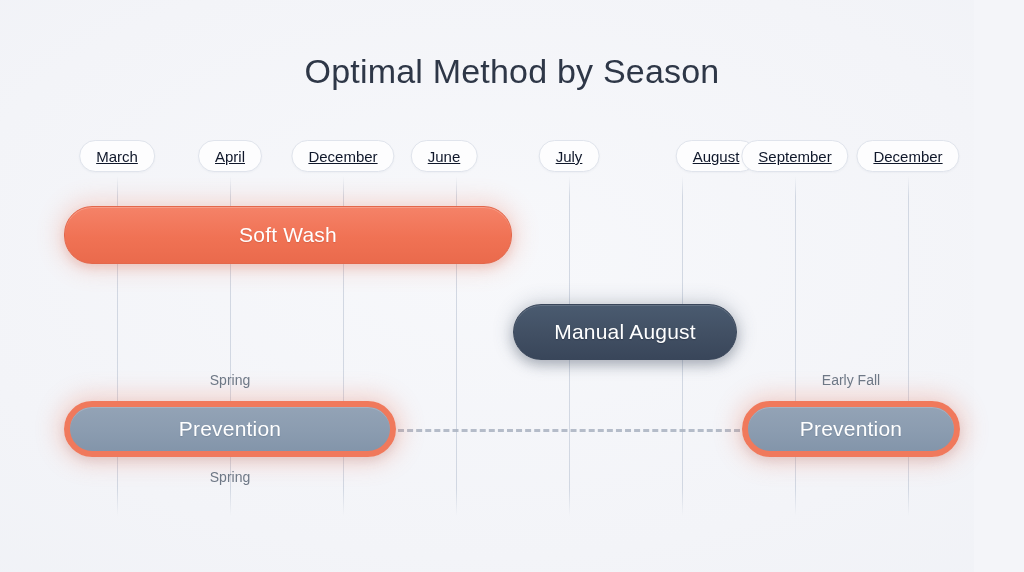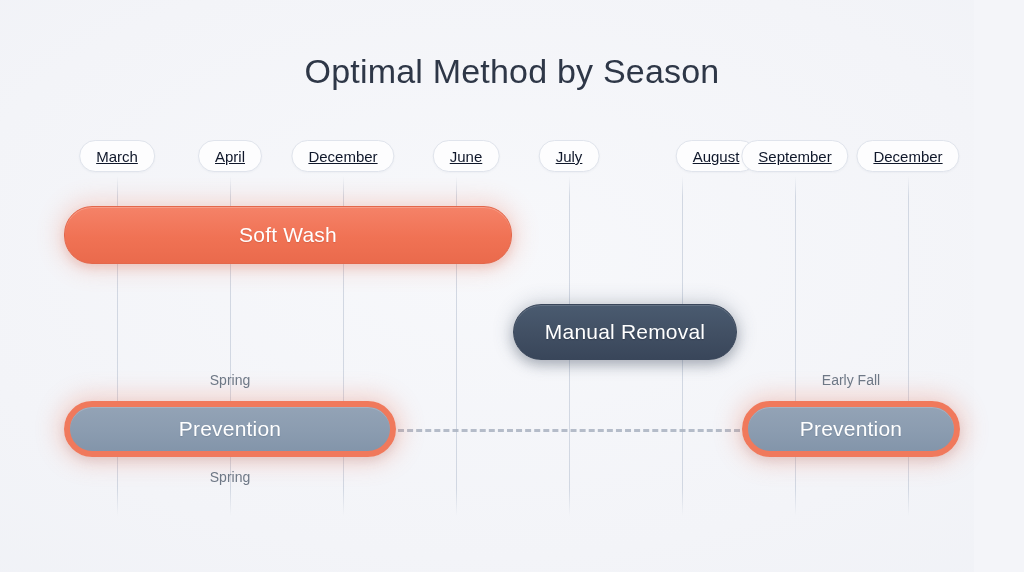--- a/index.html
+++ b/index.html
@@ -148,37 +148,37 @@
       <div class="gridline" style="left: 569px;"></div>
       <div class="gridline" style="left: 682px;"></div>
       <div class="gridline" style="left: 795px;"></div>
       <div class="gridline" style="left: 908px;"></div>
     </div>
 
   <div id="months">
       <div class="month-chip" style="left: 117px;">March</div>
       <div class="month-chip" style="left: 230px;">April</div>
       <div class="month-chip" style="left: 343px;">December</div>
-      <div class="month-chip" style="left: 466px;">June</div>
+      <div class="month-chip" style="left: 444px;">June</div>
       <div class="month-chip" style="left: 569px;">July</div>
       <div class="month-chip" style="left: 716px;">August</div>
       <div class="month-chip" style="left: 795px;">September</div>
       <div class="month-chip" style="left: 908px;">December</div>
     </div>
 
   <div id="connector-layer">
       <div class="connector" style="left: 398px; top: 429px; width: 342px; border-top-color: rgb(170, 179, 193);"></div>
     </div>
 
   <div id="bars">
       <div class="bar bar-softwash" style="left: 64px; top: 206px; width: 448px; height: 58px;">
         <span>Soft Wash</span>
       </div>
       <div class="bar bar-manual" style="left: 513px; top: 304px; width: 224px; height: 56px;">
-        <span>Manual Removal</span>
+        <span>Manual August</span>
       </div>
       <div class="bar bar-prevention" style="left: 64px; top: 401px; width: 332px; height: 56px;">
         <span>Prevention</span>
       </div>
       <div class="bar bar-prevention" style="left: 742px; top: 401px; width: 218px; height: 56px;">
         <span>Prevention</span>
       </div>
     </div>
 
   <div id="annotations">

